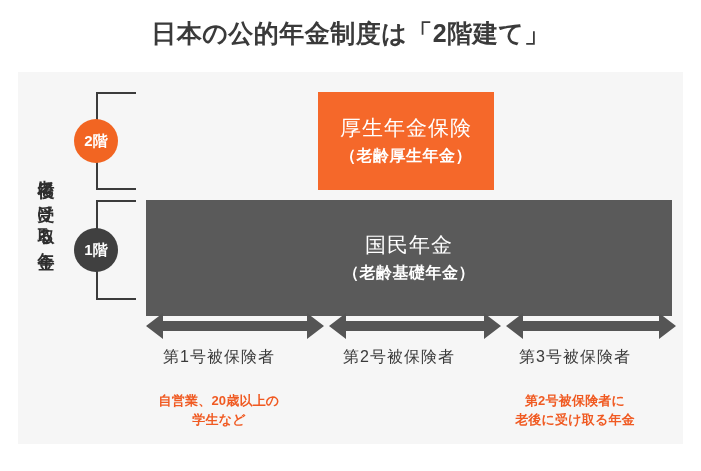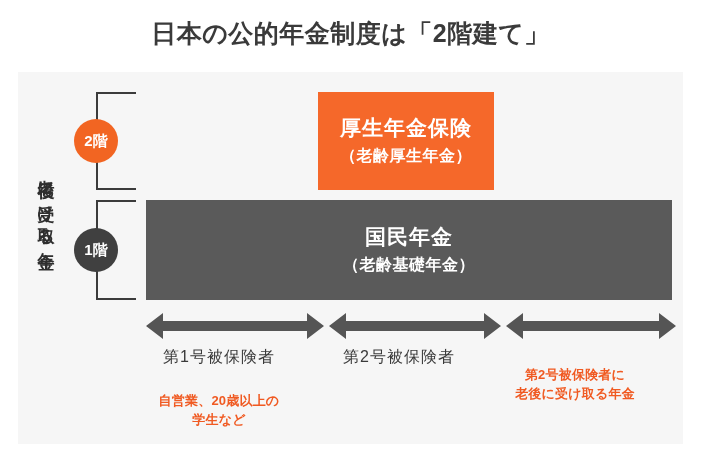--- a/index.html
+++ b/index.html
@@ -118,26 +118,26 @@
     left: 300px;
     top: 20px;
     width: 176px;
     height: 98px;
     background: #f5682a;
   }
   #box-kokumin {
     left: 128px;
     top: 128px;
     width: 526px;
-    height: 100px;
+    height: 116px;
     background: #5a5a5a;
   }
   .tier-main {
     font-size: 21px;
-    font-weight: bold;
+    font-weight: normal;
     letter-spacing: 1px;
     line-height: 30px;
   }
   .tier-sub {
     font-size: 16px;
     font-weight: bold;
     letter-spacing: 0.5px;
     line-height: 26px;
   }
 
@@ -234,20 +234,21 @@
       <div class="cat-title">第1号被保険者</div>
       <div class="cat-sub">
         <div>自営業、20歳以上の</div>
         <div>学生など</div>
       </div>
     </div>
     <div class="category-col" style="left:183px; width:172px;">
       <div class="cat-title">第2号被保険者</div>
     </div>
     <div class="category-col" style="left:360px; width:170px;">
+      <div class="cat-title">第3号被保険者</div>
       <div class="cat-sub">
         <div>第2号被保険者に</div>
         <div>老後に受け取る年金</div>
       </div>
     </div>
   </div>
 
 </div>
 
 </body></html>

